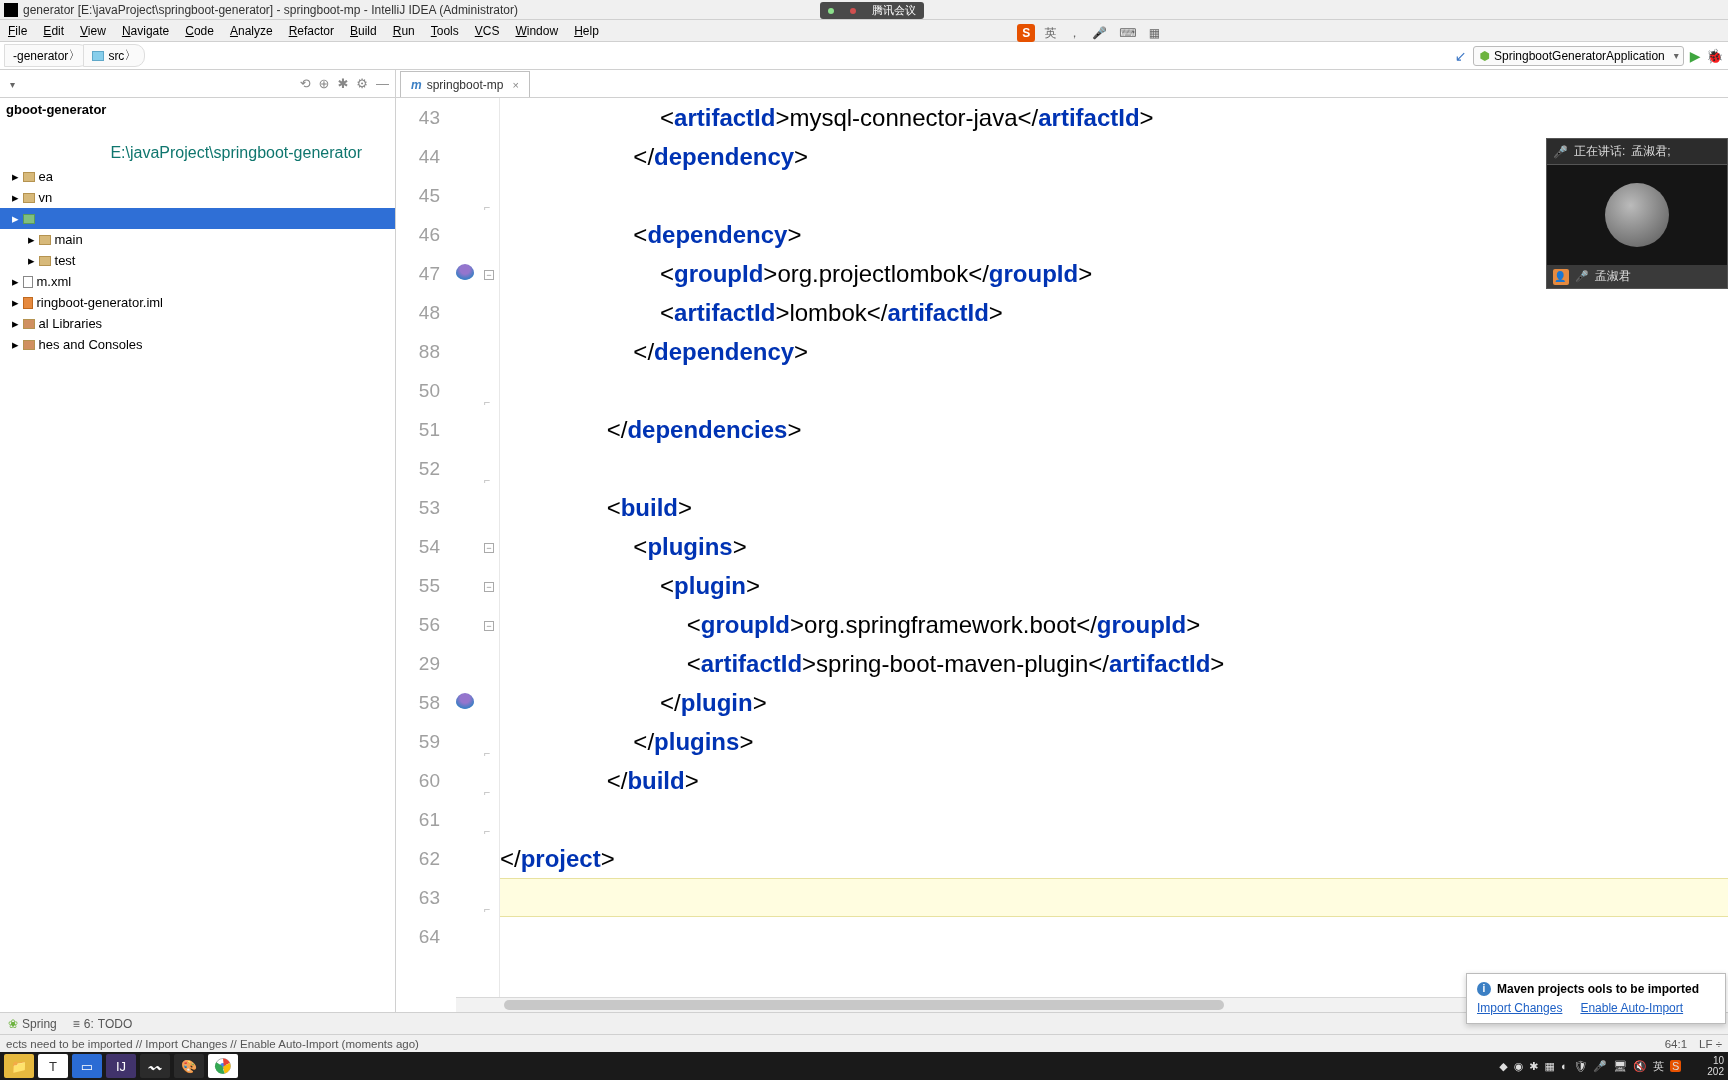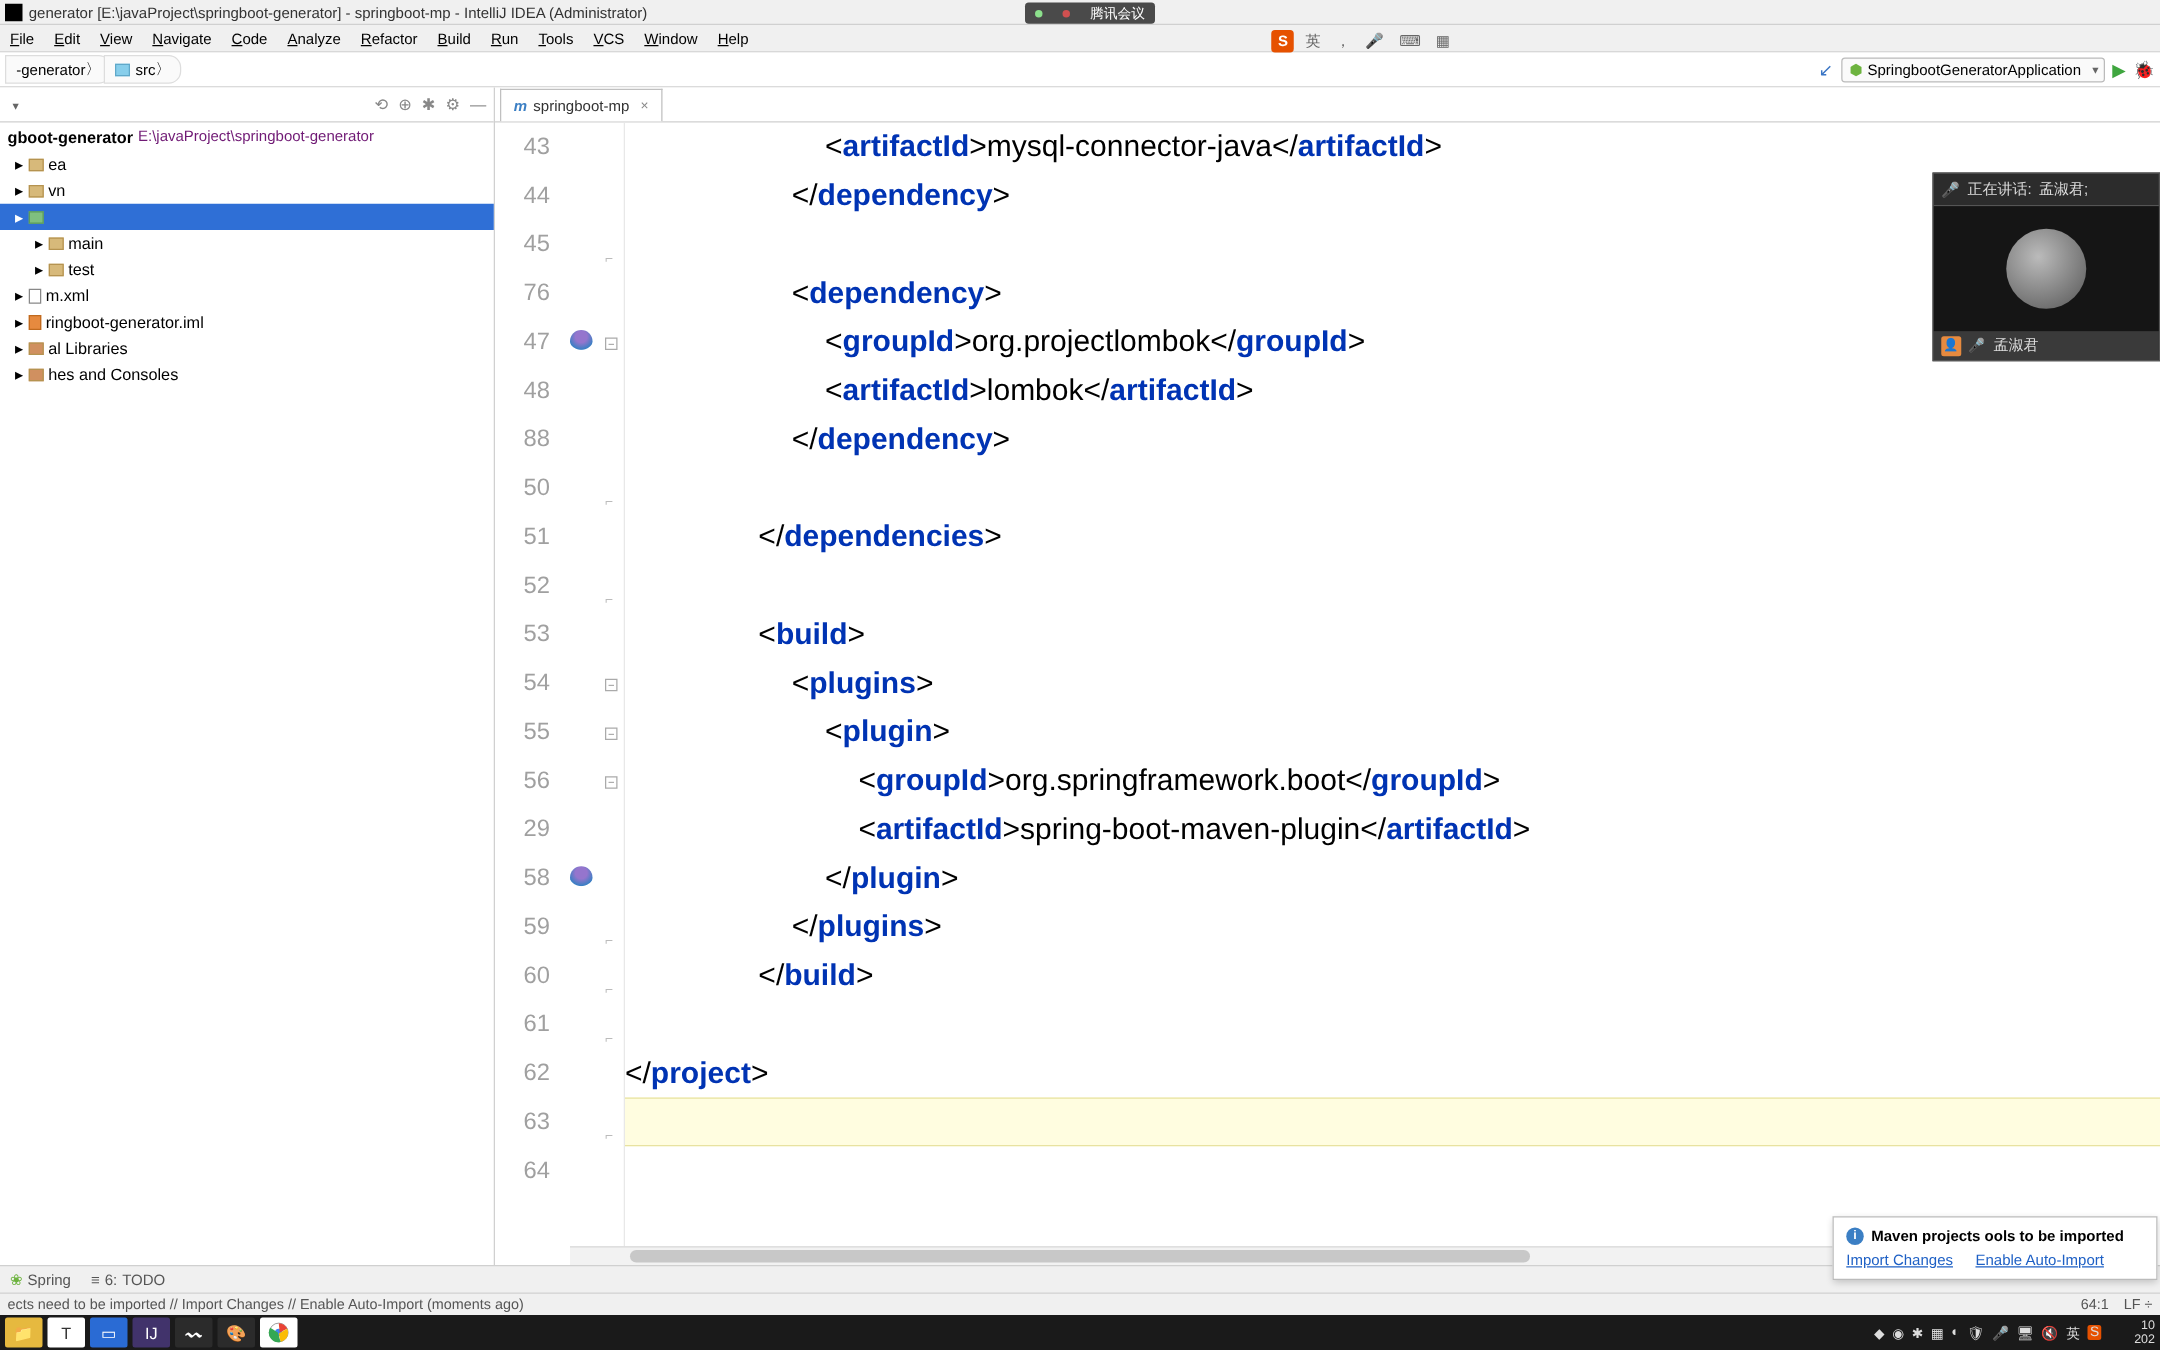--- a/index.html
+++ b/index.html
@@ -38,21 +38,21 @@
 .main { display: flex; height: calc(100% - 20px - 22px - 28px - 22px - 18px - 28px); }
 
 
 .sidebar { width: 396px; background: #fff; border-right: 1px solid #d0d0d0; display: flex; flex-direction: column; }
 .sidebar-header { height: 28px; border-bottom: 1px solid #d0d0d0; display: flex; align-items: center; padding: 0 6px; gap: 8px; }
 .sidebar-header .dd { flex: 1; }
 .sidebar-header .dd::after { content: "▾"; color: #666; font-size: 10px; margin-left: 4px; }
 .sidebar-header .tool-icon { color: #888; font-size: 13px; }
 .project-root { padding: 4px 6px; font-size: 13px; display: flex; align-items: flex-start; gap: 4px; }
 .project-root .root-name { font-weight: bold; }
-.project-root .root-path { color: #701a75; font-size: 12px; }
+.project-root .root-path { color: #0f766e; font-size: 16px; margin-top: 42px; }
 .tree { font-size: 13px; }
 .tree .node { padding: 3px 6px 3px 12px; display: flex; align-items: center; gap: 4px; }
 .tree .node.sel { background: #2f6fd6; color: #fff; }
 .tree .folder-icon { width: 12px; height: 10px; background: #d7b97a; border: 1px solid #b59350; display: inline-block; }
 .tree .src-icon { width: 12px; height: 10px; background: #7fbf7f; border: 1px solid #5a9a5a; display: inline-block; }
 .tree .xml-icon { width: 10px; height: 12px; background: #fff; border: 1px solid #888; display: inline-block; position: relative; }
 .tree .idea-icon { width: 10px; height: 12px; background: #e68a3f; border: 1px solid #c06a1f; display: inline-block; }
 
 
 .editor-area { flex: 1; display: flex; flex-direction: column; background: #fff; position: relative; }
@@ -197,21 +197,21 @@
         <span class="m">m</span>
         <span>springboot-mp</span>
         <span class="close">×</span>
       </div>
     </div>
     <div class="editor-body">
       <div class="gutter" id="gutter">
           <div class="ln">43</div>
           <div class="ln">44</div>
           <div class="ln">45</div>
-          <div class="ln">76</div>
+          <div class="ln">46</div>
           <div class="ln">47</div>
           <div class="ln">48</div>
           <div class="ln">88</div>
           <div class="ln">50</div>
           <div class="ln">51</div>
           <div class="ln">52</div>
           <div class="ln">53</div>
           <div class="ln">54</div>
           <div class="ln">55</div>
           <div class="ln">56</div>

